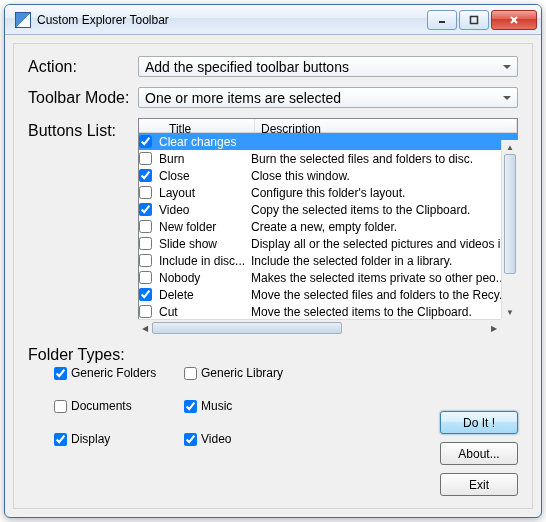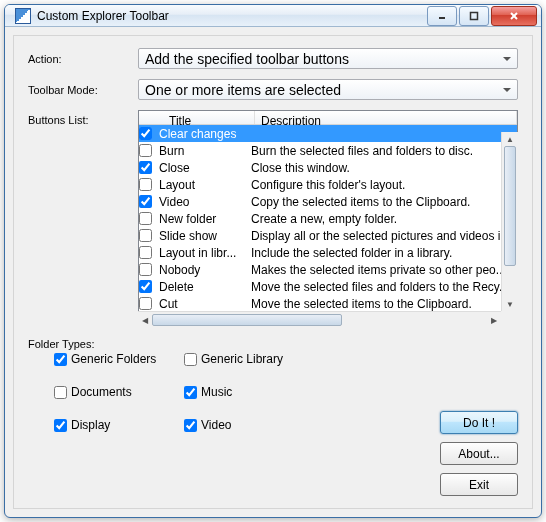--- a/index.html
+++ b/index.html
@@ -16,21 +16,21 @@
     height: 514px;
     border: 1px solid #3a6ea5;
     border-radius: 6px;
     overflow: hidden;
     box-shadow: 0 2px 8px rgba(0,0,0,0.3);
     display: flex;
     flex-direction: column;
     background: #f0f0f0;
   }
   .titlebar {
-    height: 22px;
+    height: 30px;
     background: linear-gradient(to bottom, #f8fbfe 0%, #e6eef7 45%, #d6e4f2 46%, #e8f1fa 100%);
     border-bottom: 1px solid #a0b8d0;
     display: flex;
     align-items: center;
     padding: 0 4px;
   }
   .app-icon {
     width: 16px;
     height: 16px;
     margin: 0 6px;
@@ -71,21 +71,21 @@
     padding: 12px 14px;
     position: relative;
   }
   .row {
     display: flex;
     align-items: center;
     margin-bottom: 10px;
   }
   .label-col {
     width: 110px;
-    font-size: 11px;
+    font-size: 16px;
   }
   .combo {
     flex: 1;
     height: 21px;
     border: 1px solid #abadb3;
     background: linear-gradient(to bottom, #fff, #eef2f7);
     border-radius: 2px;
     display: flex;
     align-items: center;
     padding: 0 6px;
@@ -365,21 +365,21 @@
                 <div class="cb">
                   <input type="checkbox" style="">
                 </div>
                 <div class="tcell">Slide show</div>
                 <div class="dcell">Display all or the selected pictures and videos i..</div>
               </div>
               <div class="list-row">
                 <div class="cb">
                   <input type="checkbox" style="">
                 </div>
-                <div class="tcell">Layout in libr...</div>
+                <div class="tcell">Include in disc...</div>
                 <div class="dcell">Include the selected folder in a library.</div>
               </div>
               <div class="list-row">
                 <div class="cb">
                   <input type="checkbox" style="">
                 </div>
                 <div class="tcell">Nobody</div>
                 <div class="dcell">Makes the selected items private so other peo...</div>
               </div>
               <div class="list-row">

